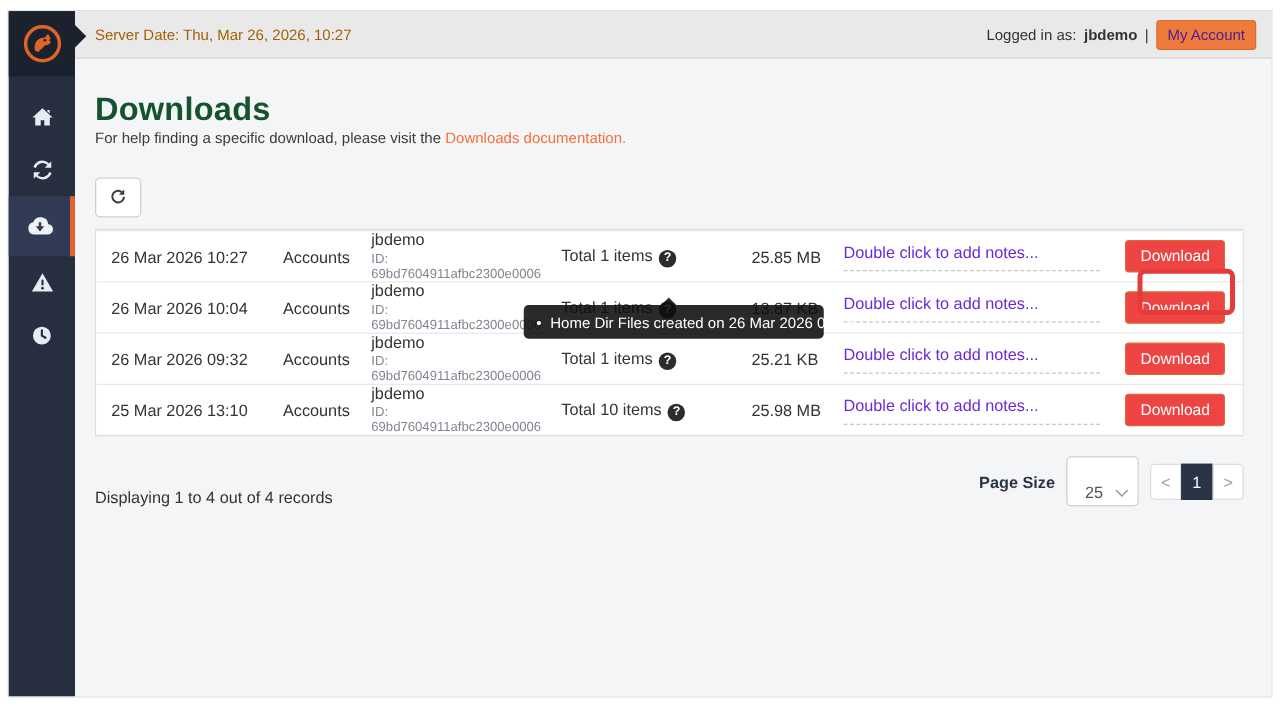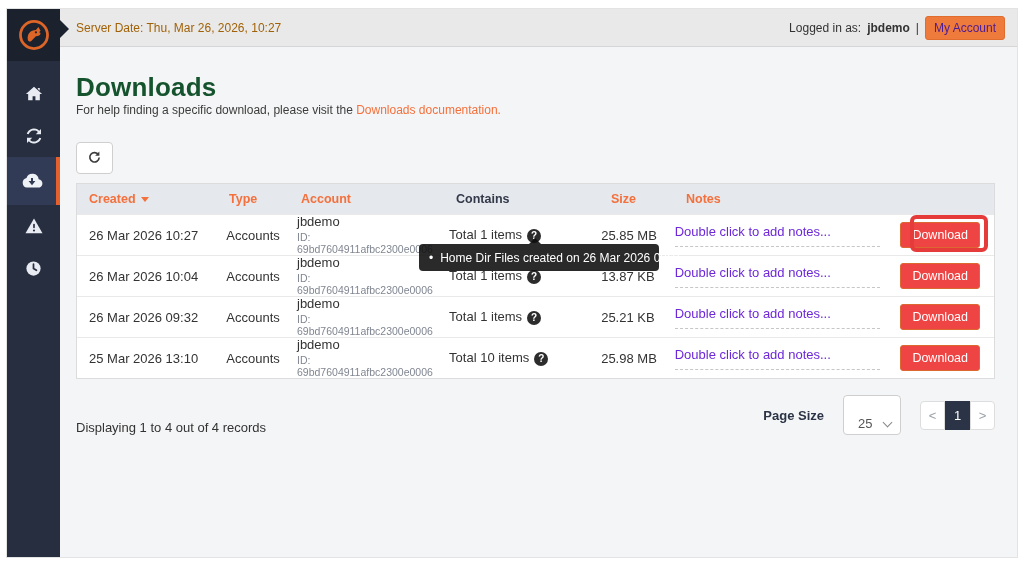--- a/index.html
+++ b/index.html
@@ -56,21 +56,21 @@
   
   .tooltip { position:absolute; left:342px; top:60px; width:240px; height:27px; background:rgba(12,12,12,.88); color:#fff; border-radius:4px; display:flex; align-items:center; padding:0 10px; font-size:12px; z-index:6; white-space:nowrap; }
   .tooltip .caret { position:absolute; left:110px; top:-6px; width:0; height:0; border-left:6px solid transparent; border-right:6px solid transparent; border-bottom:6px solid rgba(12,12,12,.88); }
   .tooltip .bullet { margin-right:7px; }
 
   
   .annotation { position:absolute; right:6px; top:31px; width:78px; height:37px; border:4px solid #e63b3b; border-radius:6px; z-index:7; pointer-events:none; }
 
   
   .table-footer { margin-top:16px; display:flex; justify-content:space-between; align-items:flex-end; font-size:13px; color:#333; }
-  .pager-right { display:flex; align-items:center; gap:19px; }
+  .pager-right { display:flex; align-items:center; gap:9px; }
   .page-size-label { font-weight:bold; color:#2b3446; }
   .page-size-select { width:58px; height:40px; background:#fff; border:1px solid #cfcfcf; border-radius:4px; display:flex; align-items:center; justify-content:space-between; padding:17px 9px 0 14px; color:#555; cursor:pointer; }
   .chev { width:7px; height:7px; border-right:1.5px solid #888; border-bottom:1.5px solid #888; transform:rotate(45deg); margin-top:-3px; }
   .pagination { display:flex; }
   .page-btn { width:25px; height:29px; display:flex; align-items:center; justify-content:center; border:1px solid #ddd; background:#fff; color:#9aa0a8; font-size:13px; cursor:pointer; }
   .page-btn.prev { border-radius:4px 0 0 4px; }
   .page-btn.next { border-radius:0 4px 4px 0; }
   .page-btn.current { background:#2b3446; border-color:#2b3446; color:#fff; }
 </style>
 </head>
@@ -140,29 +140,20 @@
     <div class="toolbar">
       <div class="refresh-btn">
         <svg width="17" height="17" viewBox="0 0 24 24">
           <path d="M17.6 8.2A6.6 6.6 0 1 0 18.6 12" fill="none" stroke="#3c3c3c" stroke-width="2.3"></path>
           <path d="M18.9 3.6v6h-6z" fill="#3c3c3c"></path>
         </svg>
       </div>
     </div>
 
     <div class="table-wrap">
-      <div class="thead">
-        <div class="col-created"><span>Created</span><span class="sort-caret"></span></div>
-        <div class="col-type">Type</div>
-        <div class="col-account">Account</div>
-        <div class="col-contains th-dark">Contains</div>
-        <div class="col-size">Size</div>
-        <div class="col-notes">Notes</div>
-        <div class="col-action"></div>
-      </div>
 
       <div class="trow">
         <div class="col-created">26 Mar 2026 10:27</div>
         <div class="col-type">Accounts</div>
         <div class="col-account">
           <div class="acct-name">jbdemo</div>
           <div class="acct-id">ID: 69bd7604911afbc2300e0006</div>
         </div>
         <div class="col-contains"><span>Total 1 items</span><span class="q-icon">?</span></div>
         <div class="col-size">25.85 MB</div>

